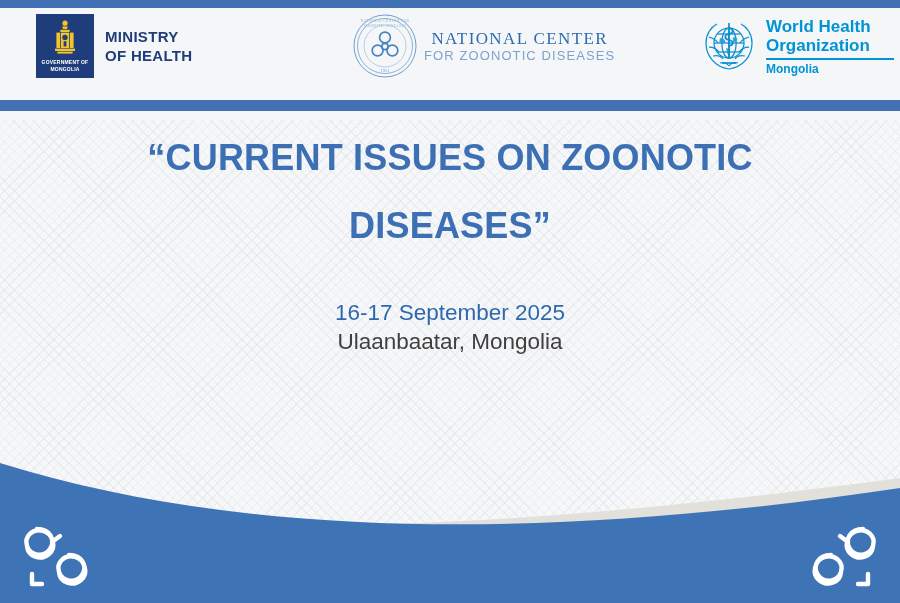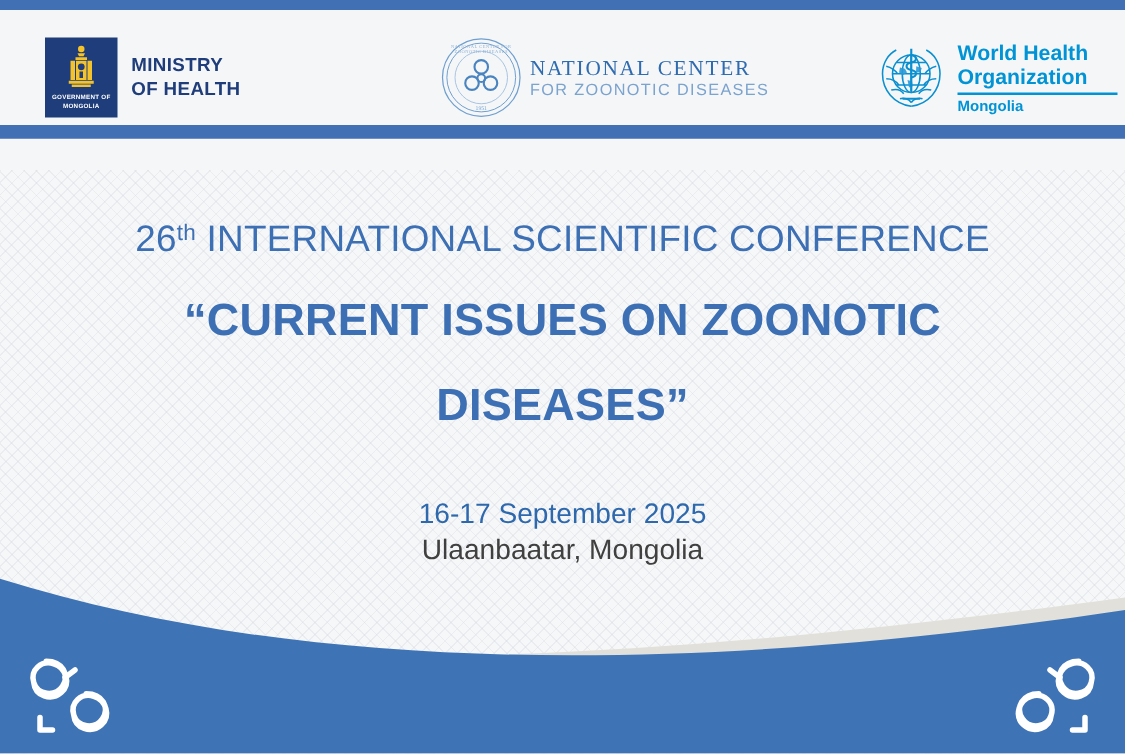--- a/index.html
+++ b/index.html
@@ -28,21 +28,21 @@
     position: absolute;
     left: 0; top: 100px;
     width: 900px; height: 11px;
     background: #4170b4;
     z-index: 40;
   }
 
   
   .header {
     position: absolute;
-    left: 0; top: 16px;
+    left: 0; top: 0;
     width: 900px; height: 120px;
     background: #f5f6f7;
     z-index: 30;
   }
   .logo-slot {
     position: absolute;
     top: 0;
     height: 92px;
     display: flex;
     align-items: center;
@@ -81,21 +81,21 @@
     color: #1f3d7a;
     font-size: 15px;
     font-weight: bold;
     line-height: 19px;
     letter-spacing: .3px;
     white-space: pre-line;
   }
 
   
   .nczd-seal { width: 66px; height: 66px; flex: none; }
-  .nczd-text { margin-left: 6px; }
+  .nczd-text { margin-left: 6px; text-align: center; }
   .nczd-title {
     color: #2e6bb0;
     font-family: "Liberation Serif", serif;
     font-size: 17px;
     letter-spacing: 1.4px;
     line-height: 20px;
     white-space: nowrap;
   }
   .nczd-sub {
     color: #7ba3cf;
@@ -220,21 +220,20 @@
   <svg class="knot knot-right" viewBox="0 0 86 74">
     <g fill="none" stroke="#ffffff" stroke-width="4.4" stroke-linecap="round" stroke-linejoin="round">
       <path d="M21 7 C34 7 40 18 34 27 C28 36 14 34 11 24 C8 14 17 6 27 9 C37 12 41 25 33 32 C25 39 12 35 11 24"></path>
       <path d="M53 33 C66 33 72 44 66 53 C60 62 46 60 43 50 C40 40 49 32 59 35 C69 38 73 51 65 58 C57 65 44 61 43 50"></path>
       <path d="M16 52 L16 62 L26 62"></path>
       <path d="M36 20 L44 14"></path>
     </g>
   </svg>
 
   <div class="text-block">
-    <div class="line-conf"><span>26</span><span class="ord">th</span><span> INTERNATIONAL SCIENTIFIC CONFERENCE</span></div>
 
     <div class="line-topic">“CURRENT ISSUES ON ZOONOTIC DISEASES”</div>
 
     <div class="line-date">16-17 September 2025</div>
     <div class="line-place">Ulaanbaatar, Mongolia</div>
   </div>
 
   <div class="bar-top"></div>
   <div class="header">
 

